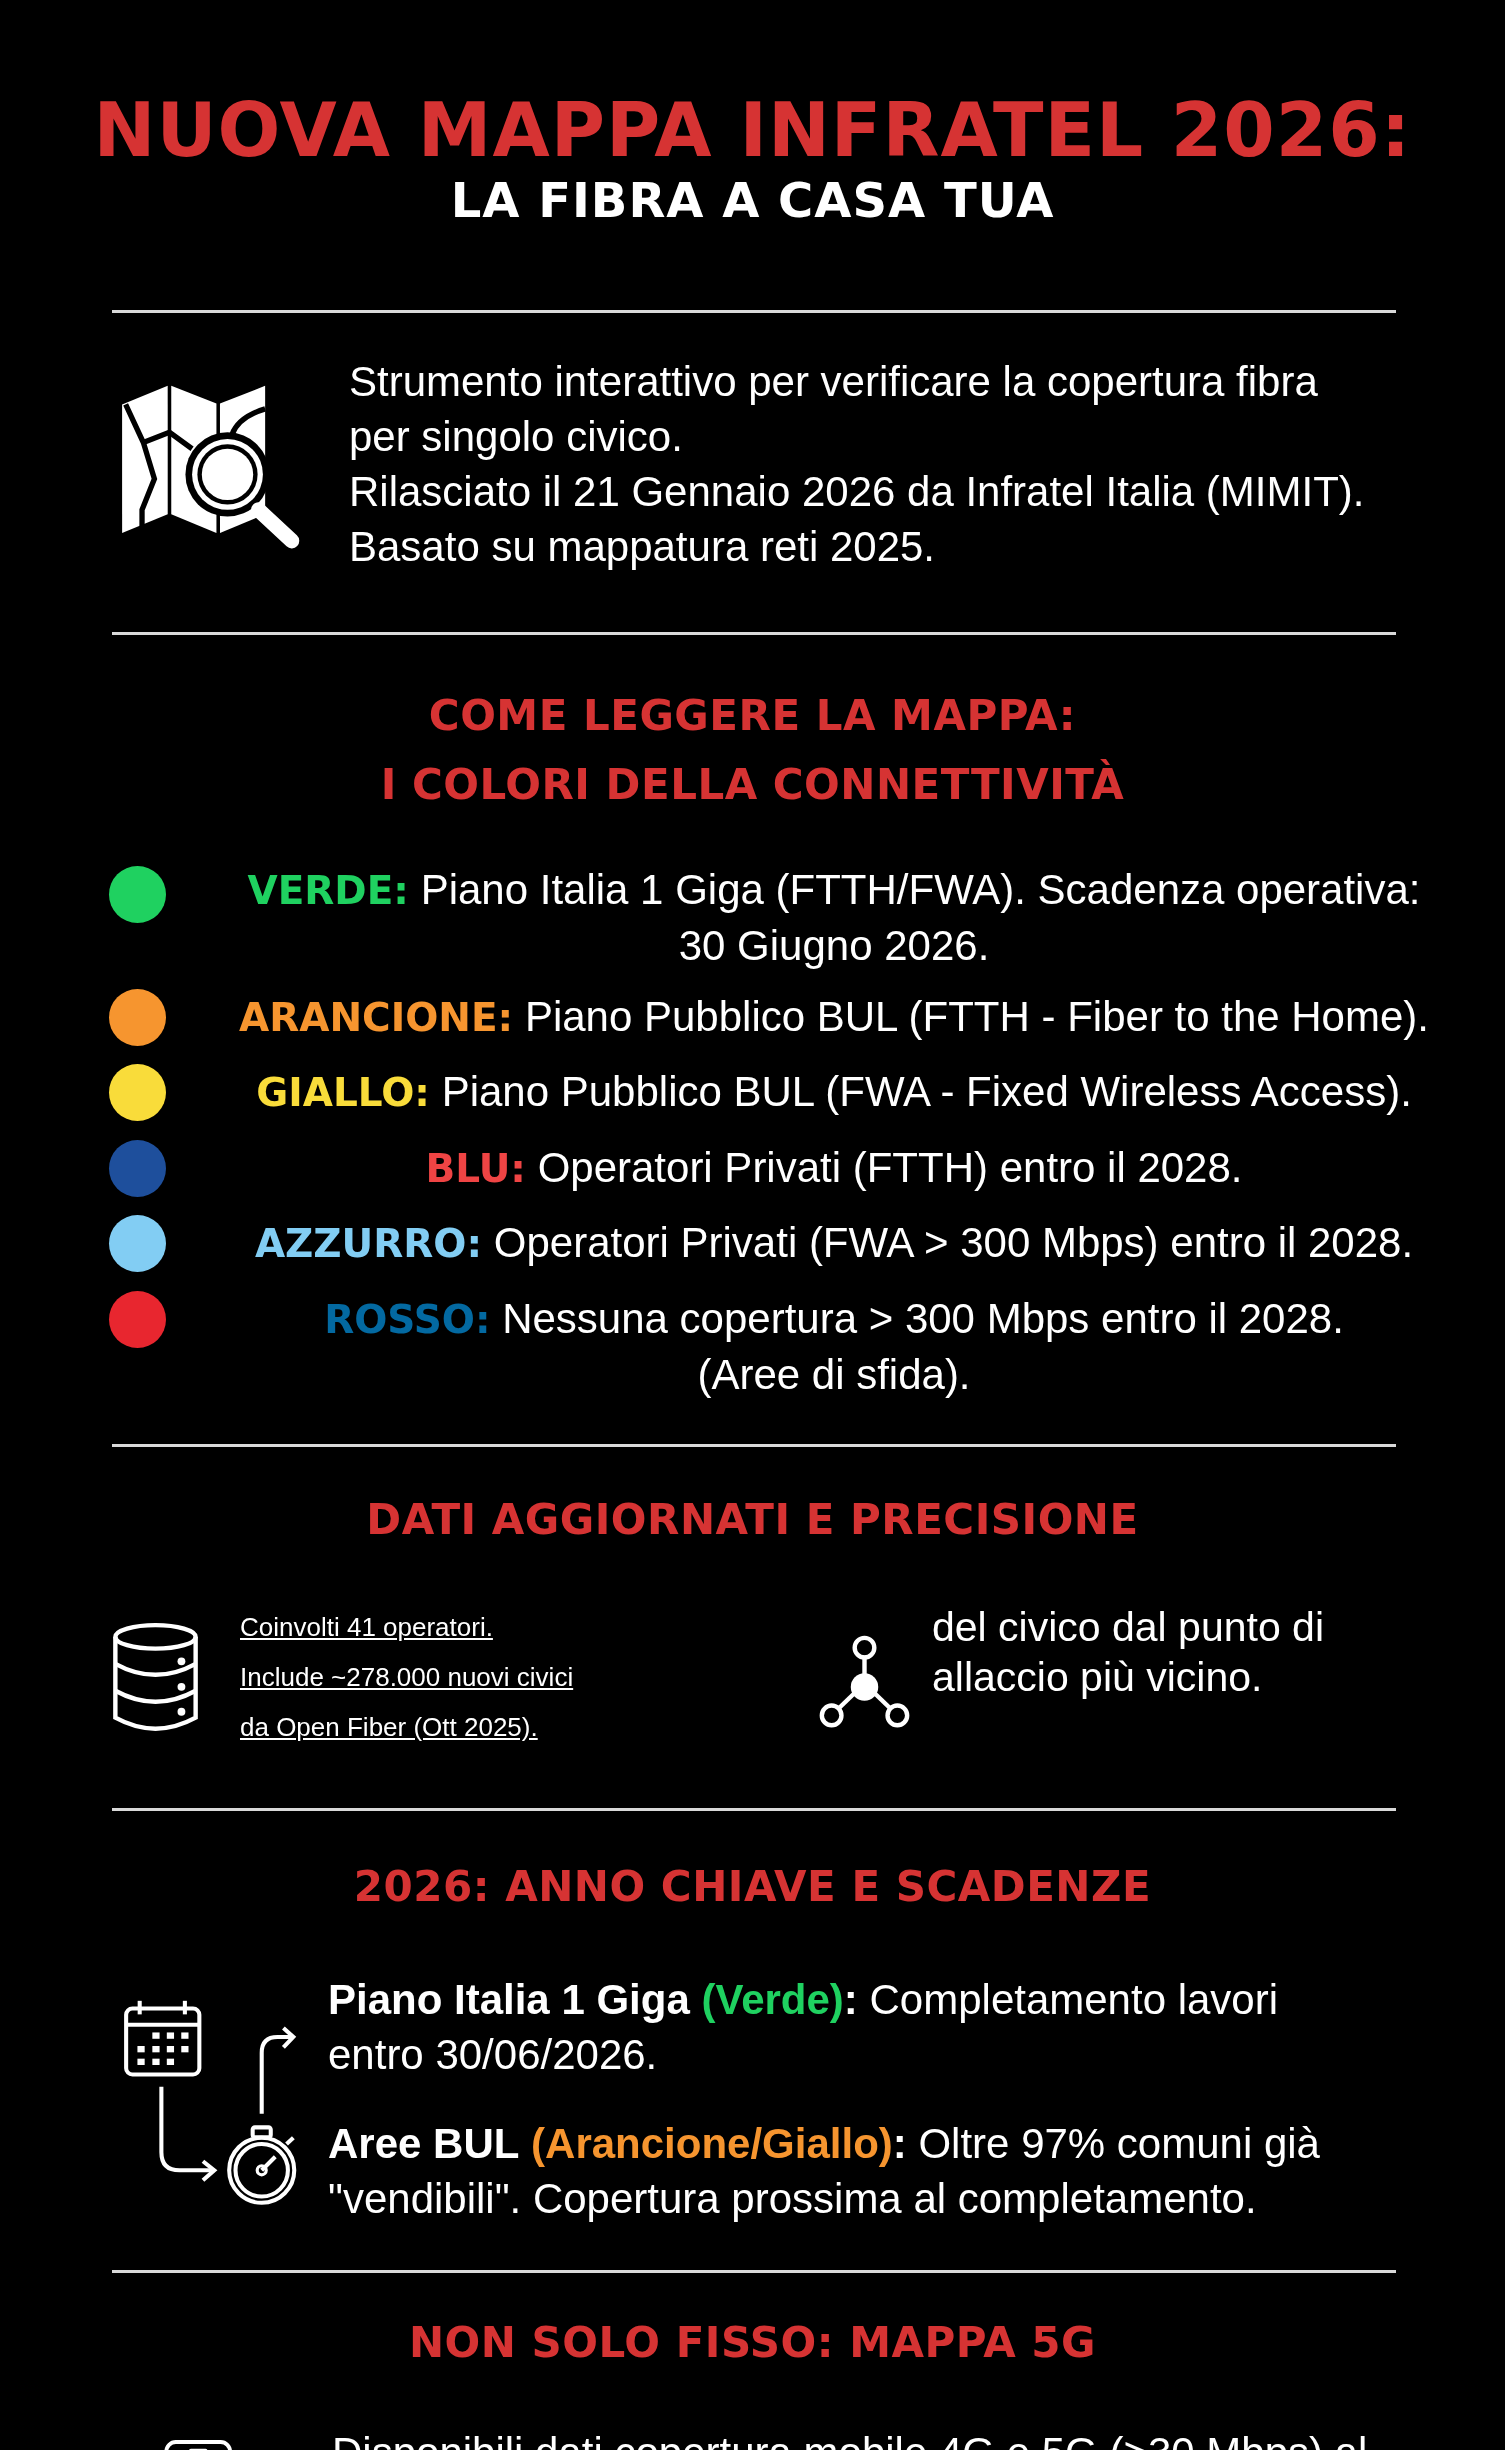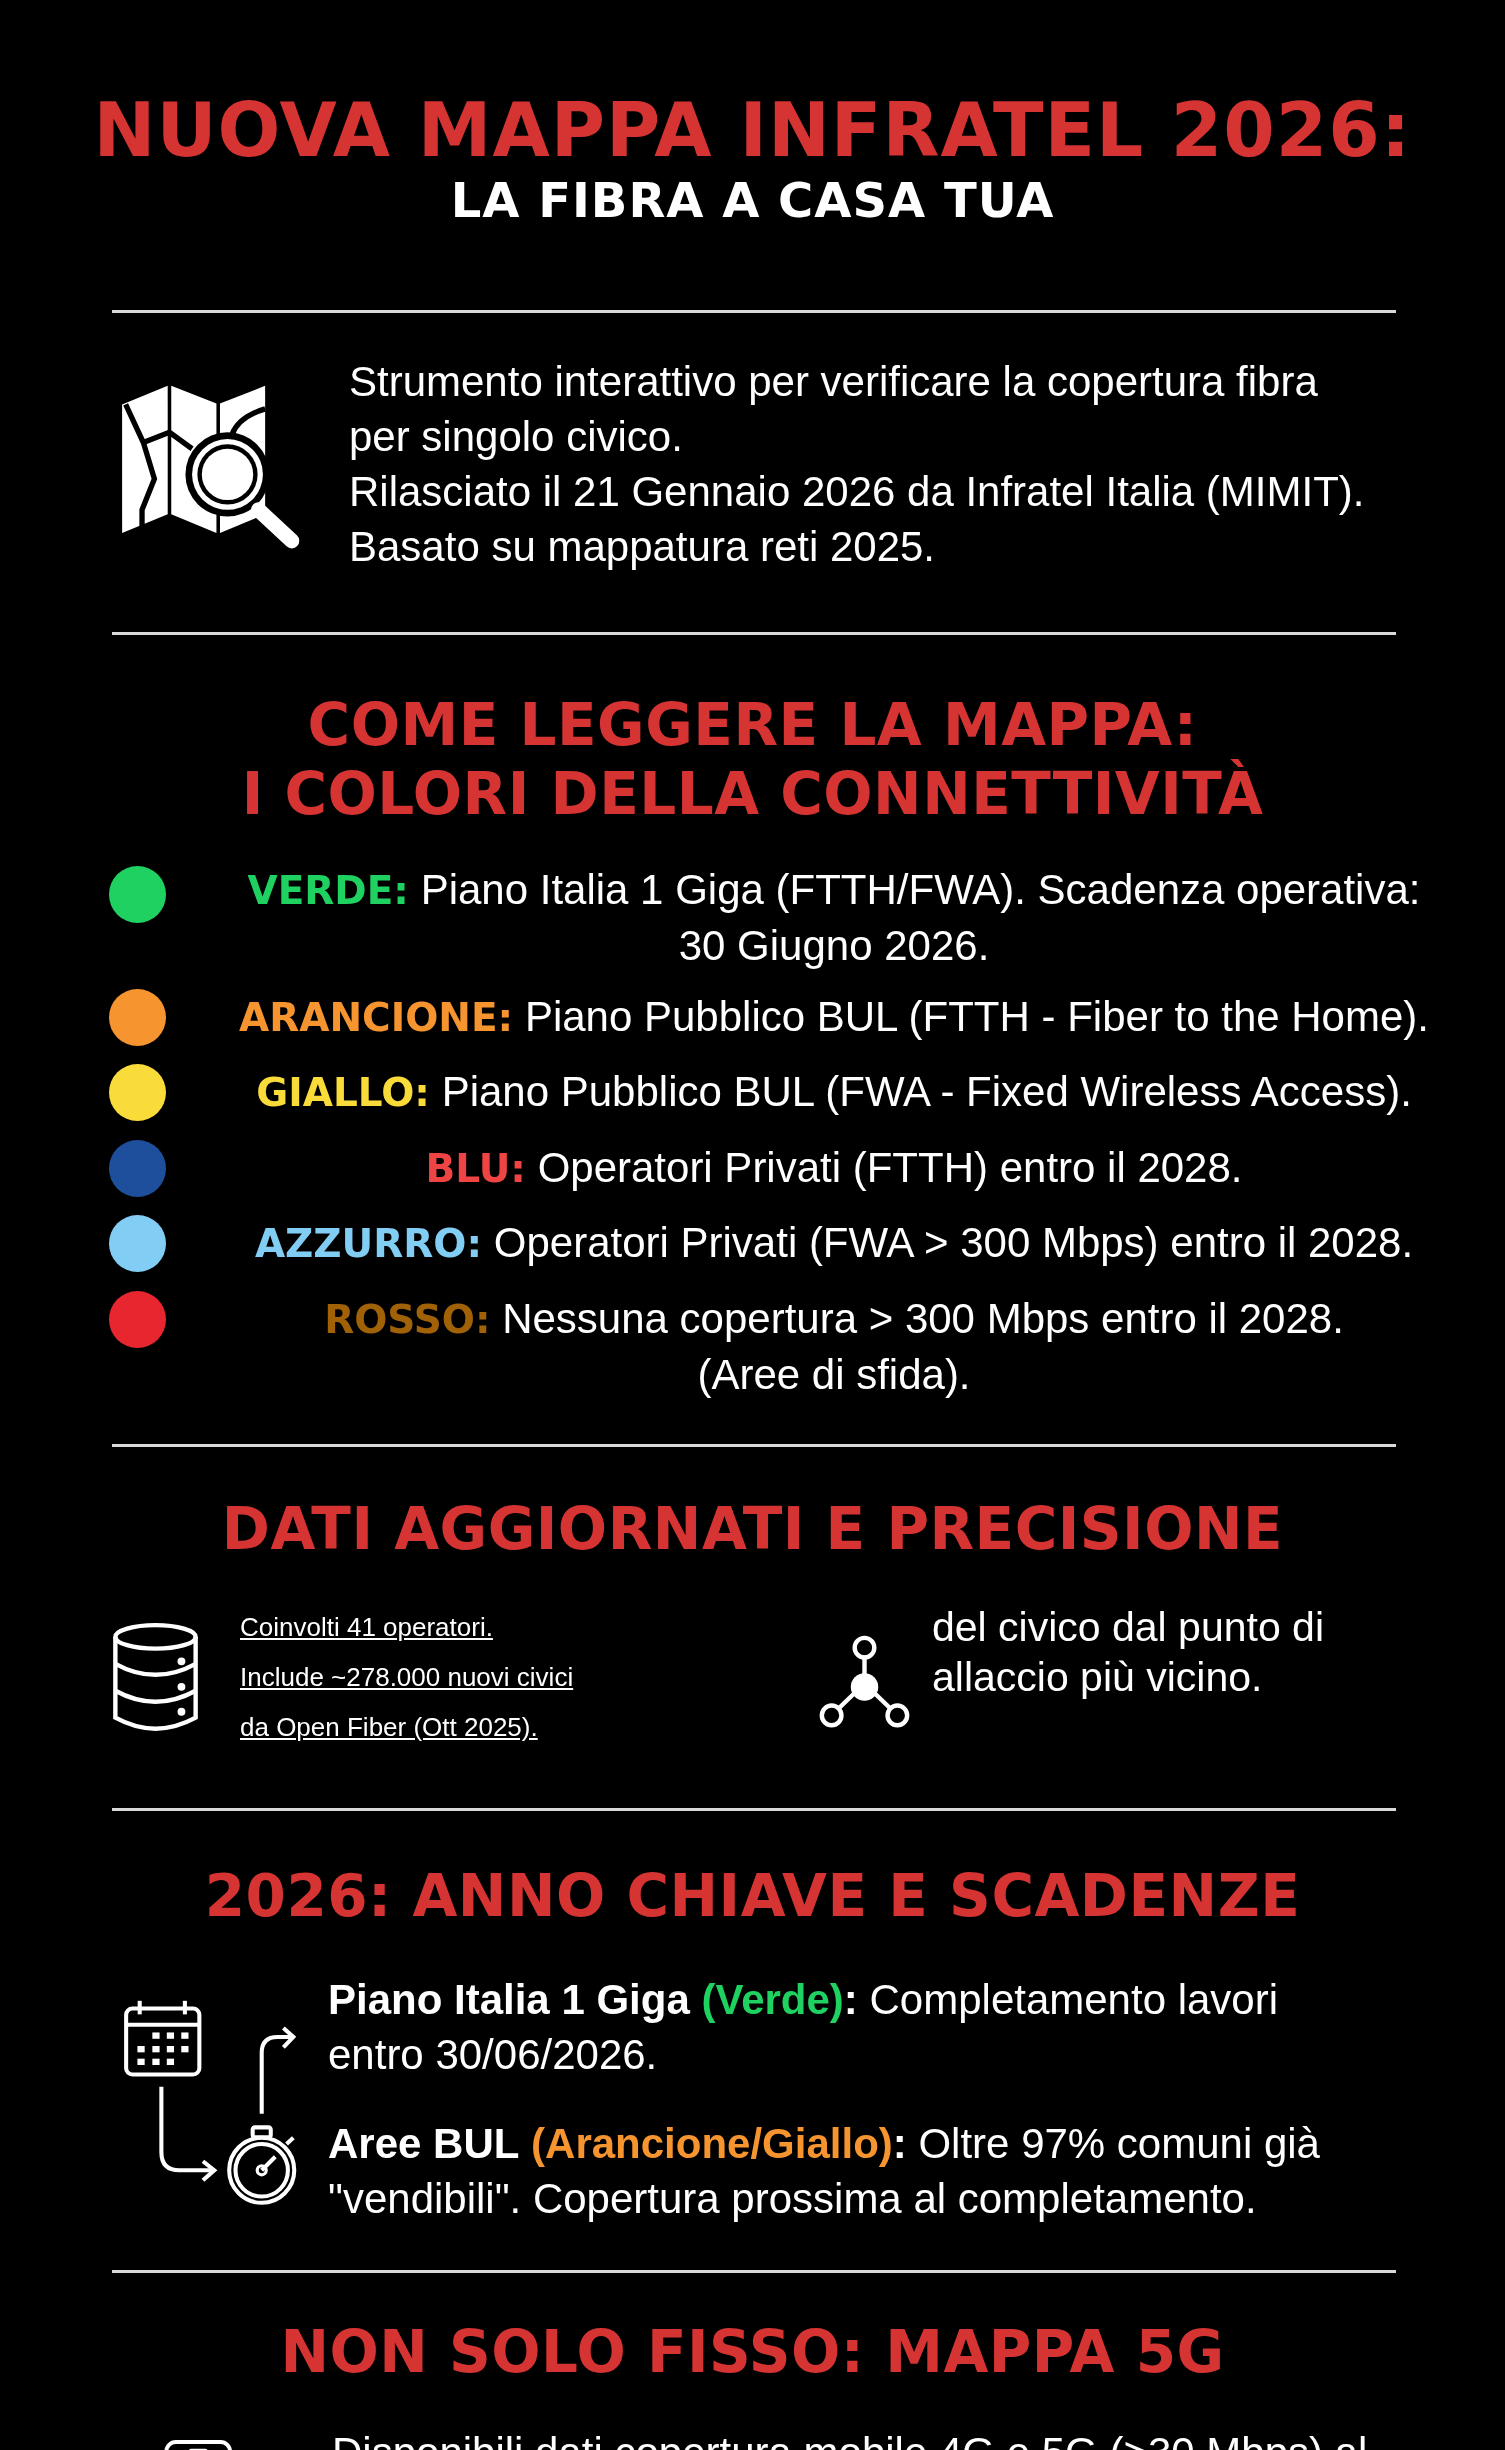--- a/index.html
+++ b/index.html
@@ -17,21 +17,21 @@
   .red { color: #d63333; }
   .white { color: #ffffff; }
   .divider {
     position: absolute; left: 112px; width: 1284px; height: 2.9px;
     background: #d9d9d9;
   }
   .section-title {
     position: absolute; left: 0; width: 1505px; text-align: center;
     font-family: "DejaVu Sans", "Liberation Sans", sans-serif;
     font-weight: bold; color: #d63333; white-space: nowrap;
-    font-size: 58px; letter-spacing: 0.5px;
+    font-size: 42px; letter-spacing: 0.5px;
   }
   .body-text {
     font-size: 42px; line-height: 55px; color: #ffffff;
     font-family: "Liberation Sans", "DejaVu Sans", sans-serif;
   }
   .legend-row { position: absolute; left: 109px; width: 1333px; }
   .legend-dot {
     position: absolute; left: 0; width: 57px; height: 57px; border-radius: 50%;
   }
   .legend-text {
@@ -116,21 +116,21 @@
   <div class="legend-dot" style="top:0; background:#82cdf3;"></div>
   <div class="legend-text">
     <span class="legend-label" style="color:#82cdf3;">AZZURRO:</span>
     <span>Operatori Privati (FWA &gt; 300 Mbps) entro il 2028.</span>
   </div>
 </div>
 
 <div class="legend-row" style="top:1291px;">
   <div class="legend-dot" style="top:0; background:#e8262f;"></div>
   <div class="legend-text">
-    <span class="legend-label" style="color:#a16207;">ROSSO:</span>
+    <span class="legend-label" style="color:#0369a1;">ROSSO:</span>
     <span>Nessuna copertura &gt; 300 Mbps entro il 2028.</span><br>
     <span>(Aree di sfida).</span>
   </div>
 </div>
 
 <div class="divider" style="top:1444px;"></div>
 
 <div class="section-title" style="top:1495px;">DATI AGGIORNATI E PRECISIONE</div>
 
 <div class="abs icon" style="left:109px; top:1622px; width:93px; height:113px;">

